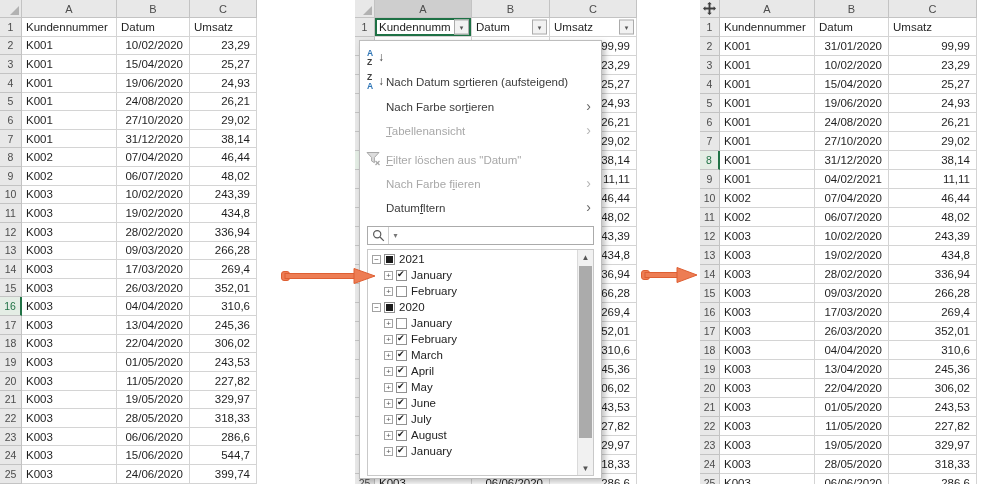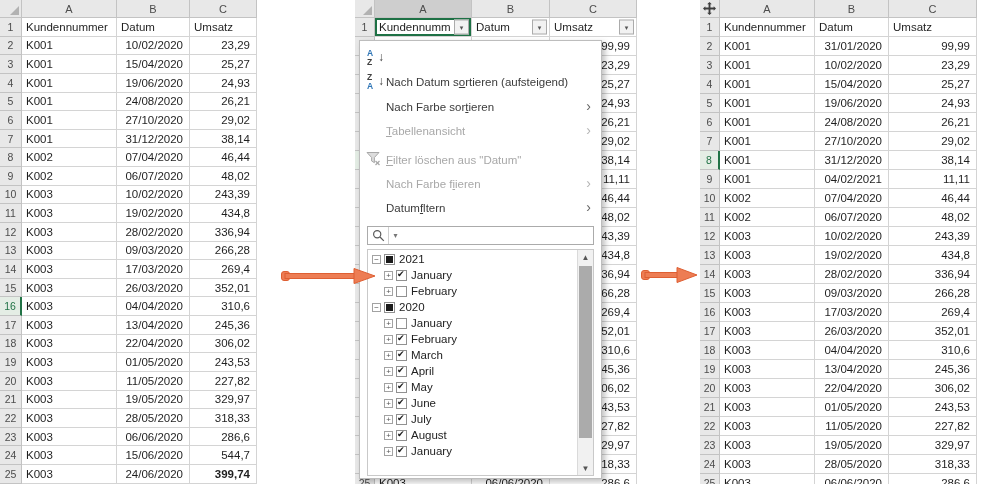--- a/index.html
+++ b/index.html
@@ -226,21 +226,21 @@
       <div class="shrow" style="height: 18.64px;">
         <div class="cell hdr num" style="width: 22px;">24</div>
         <div class="cell datacell" style="width: 95px;">K003</div>
         <div class="cell datacell rightal" style="width: 73px;">15/06/2020</div>
         <div class="cell datacell rightal" style="width: 67px;">544,7</div>
       </div>
       <div class="shrow" style="height: 18.64px;">
         <div class="cell hdr num" style="width: 22px;">25</div>
         <div class="cell datacell" style="width: 95px;">K003</div>
         <div class="cell datacell rightal" style="width: 73px;">24/06/2020</div>
-        <div class="cell datacell rightal" style="width: 67px; font-weight: bold;">399,74</div>
+        <div class="cell datacell rightal" style="width: 67px;">399,74</div>
       </div>
       <div class="shrow" style="height: 18.64px;">
         <div class="cell hdr num" style="width: 22px;">26</div>
         <div class="cell datacell" style="width: 95px;">K004</div>
         <div class="cell datacell rightal" style="width: 73px;">09/03/2020</div>
         <div class="cell datacell rightal" style="width: 67px;">154,22</div>
       </div>
     </section>
 
   <svg class="flow-arrow" style="left:281px;top:266px" width="96" height="20" viewBox="0 0 96 20">

